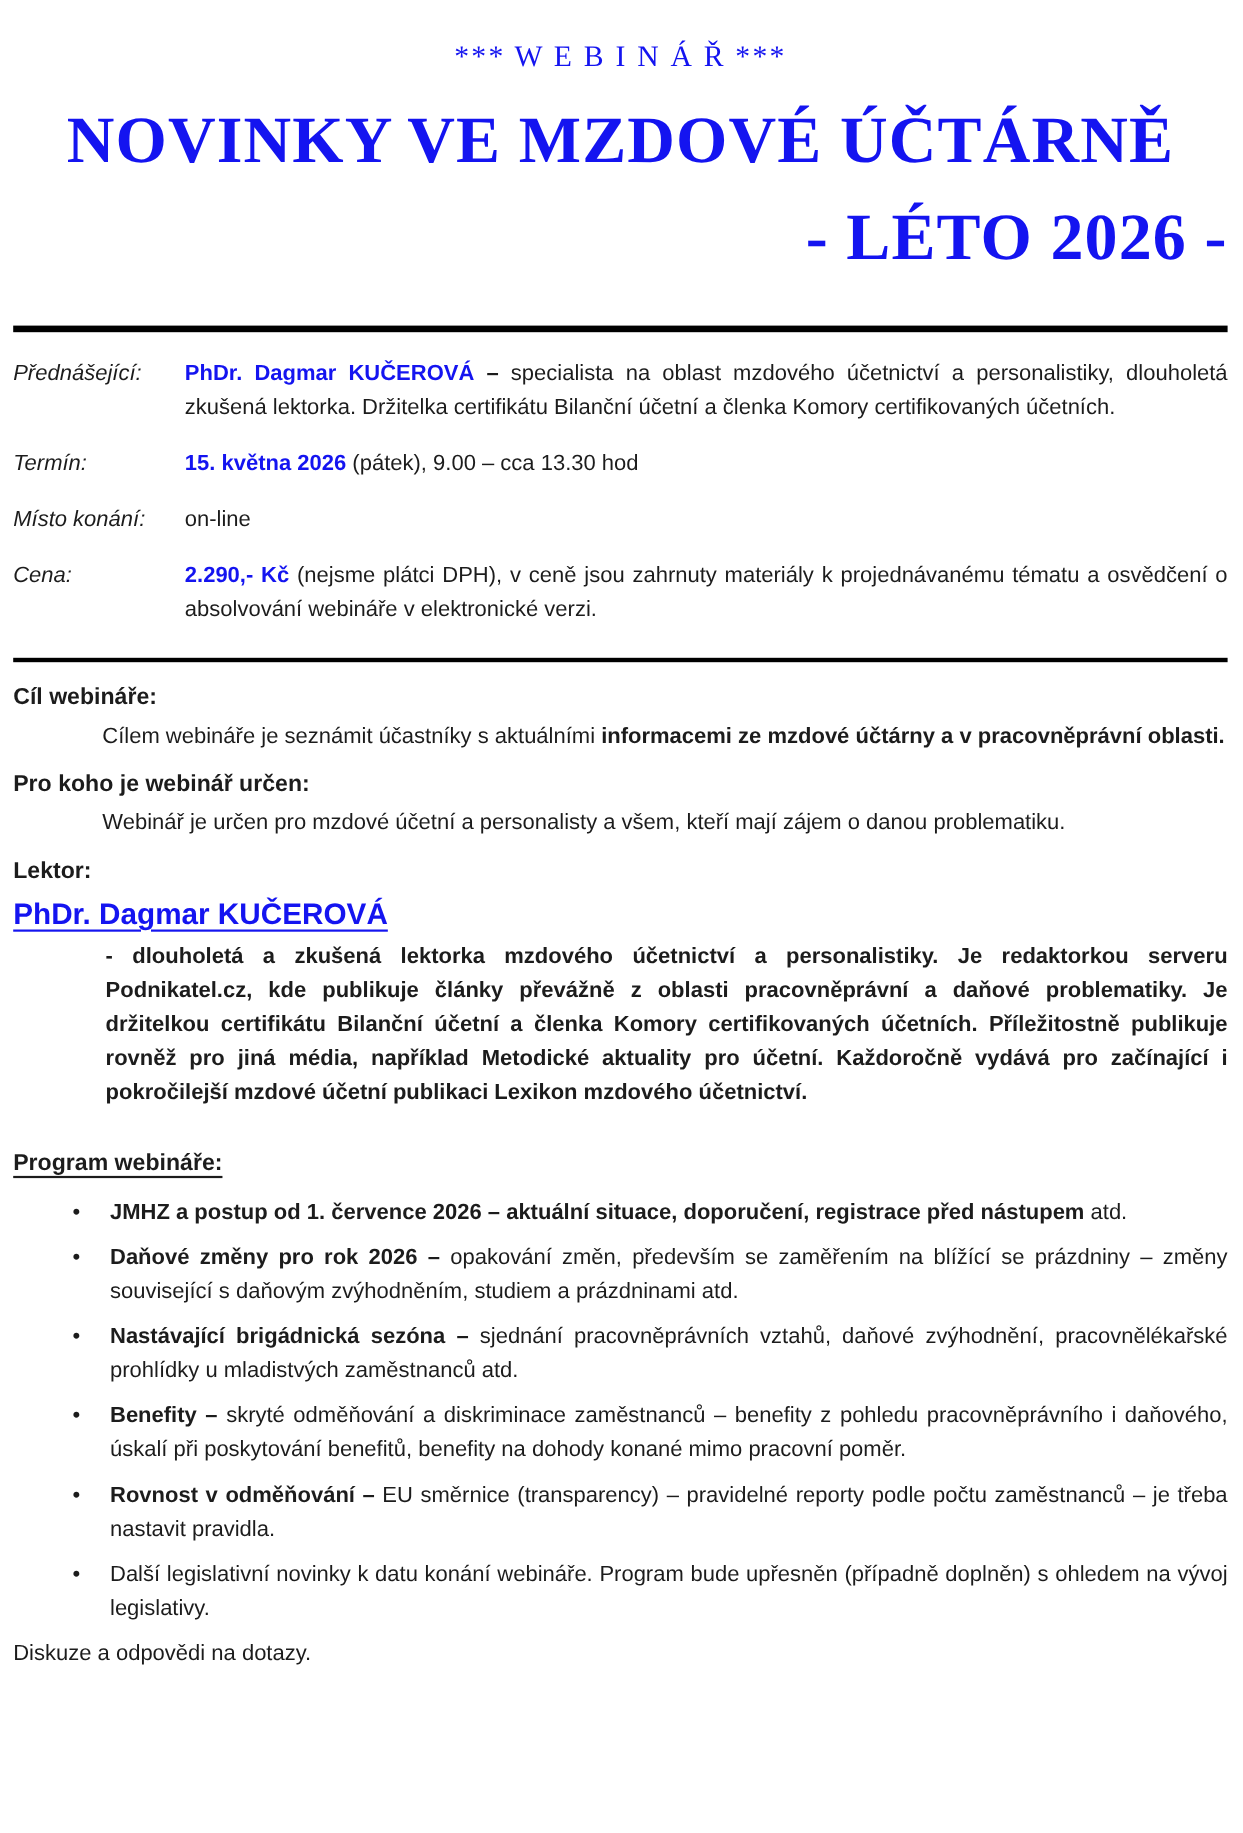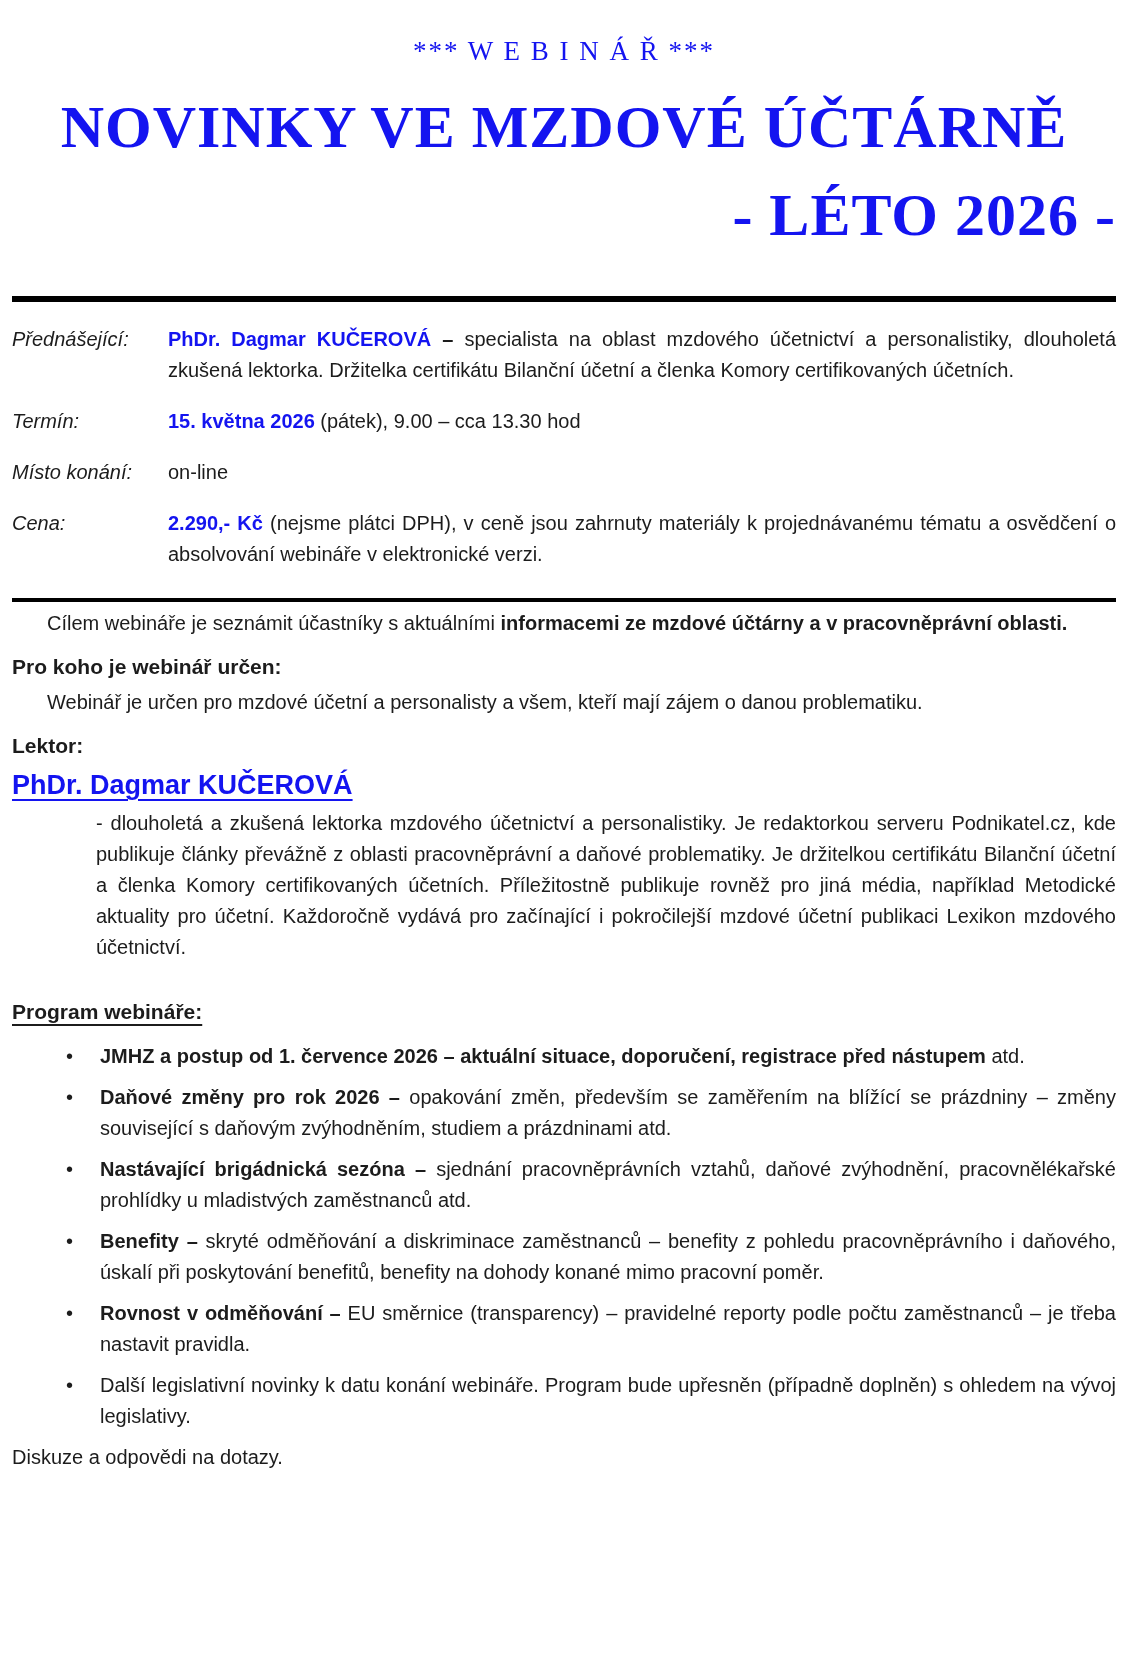--- a/index.html
+++ b/index.html
@@ -52,27 +52,27 @@
     display:grid; grid-template-columns:156px 1fr; row-gap:20px;
   }
   .dlabel { font-style:italic; line-height:31px; }
   .dvalue { line-height:31px; text-align:justify; }
   .rule-section { margin-top:28px; border-top:4px solid #000; }
 
   
   .sec-head { font-weight:bold; font-size:21px; line-height:28px; }
   .gap-lg { margin-top:18px; }
   .gap-md { margin-top:14px; }
-  .para { margin-top:6px; margin-left:35px; line-height:31px; text-align:justify; }
+  .para { margin-top:6px; margin-left:81px; line-height:31px; text-align:justify; }
   .lect-name {
     margin-top:8px; display:inline-block;
     font-weight:bold; font-size:27px; line-height:34px; color:#1414f0;
     text-decoration:underline; text-decoration-thickness:2px; text-underline-offset:5px;
   }
-  .bio { margin-top:6px; margin-left:84px; line-height:31px; text-align:justify; }
+  .bio { margin-top:6px; margin-left:84px; line-height:31px; text-align:justify;font-weight:bold; }
 
   
   .prog-head {
     margin-top:34px; font-weight:bold; font-size:21px; line-height:30px;
     text-decoration:underline; text-decoration-thickness:2px; text-underline-offset:5px;
   }
   ul.prog { margin-top:14px; list-style:none; }
   ul.prog li {
     position:relative; padding-left:88px; line-height:31px;
     text-align:justify; margin-bottom:10px;
@@ -103,20 +103,21 @@
     <div class="dlabel">Místo konání:</div>
     <div class="dvalue">on-line</div>
 
     <div class="dlabel">Cena:</div>
     <div class="dvalue"><span class="b blue">2.290,- Kč</span><span> (nejsme plátci DPH), v ceně jsou zahrnuty materiály k projednávanému tématu a osvědčení o absolvování webináře v elektronické verzi.</span></div>
   </div>
 
   <div class="rule-section"></div>
 
   <section>
+    <div class="sec-head gap-lg">Cíl webináře:</div>
     <p class="para"><span>Cílem webináře je seznámit účastníky s aktuálními </span><span class="b">informacemi ze mzdové účtárny a v pracovněprávní oblasti.</span></p>
   </section>
 
   <section>
     <div class="sec-head gap-md">Pro koho je webinář určen:</div>
     <p class="para">Webinář je určen pro mzdové účetní a personalisty a všem, kteří mají zájem o danou problematiku.</p>
   </section>
 
   <section>
     <div class="sec-head gap-md">Lektor:</div>

